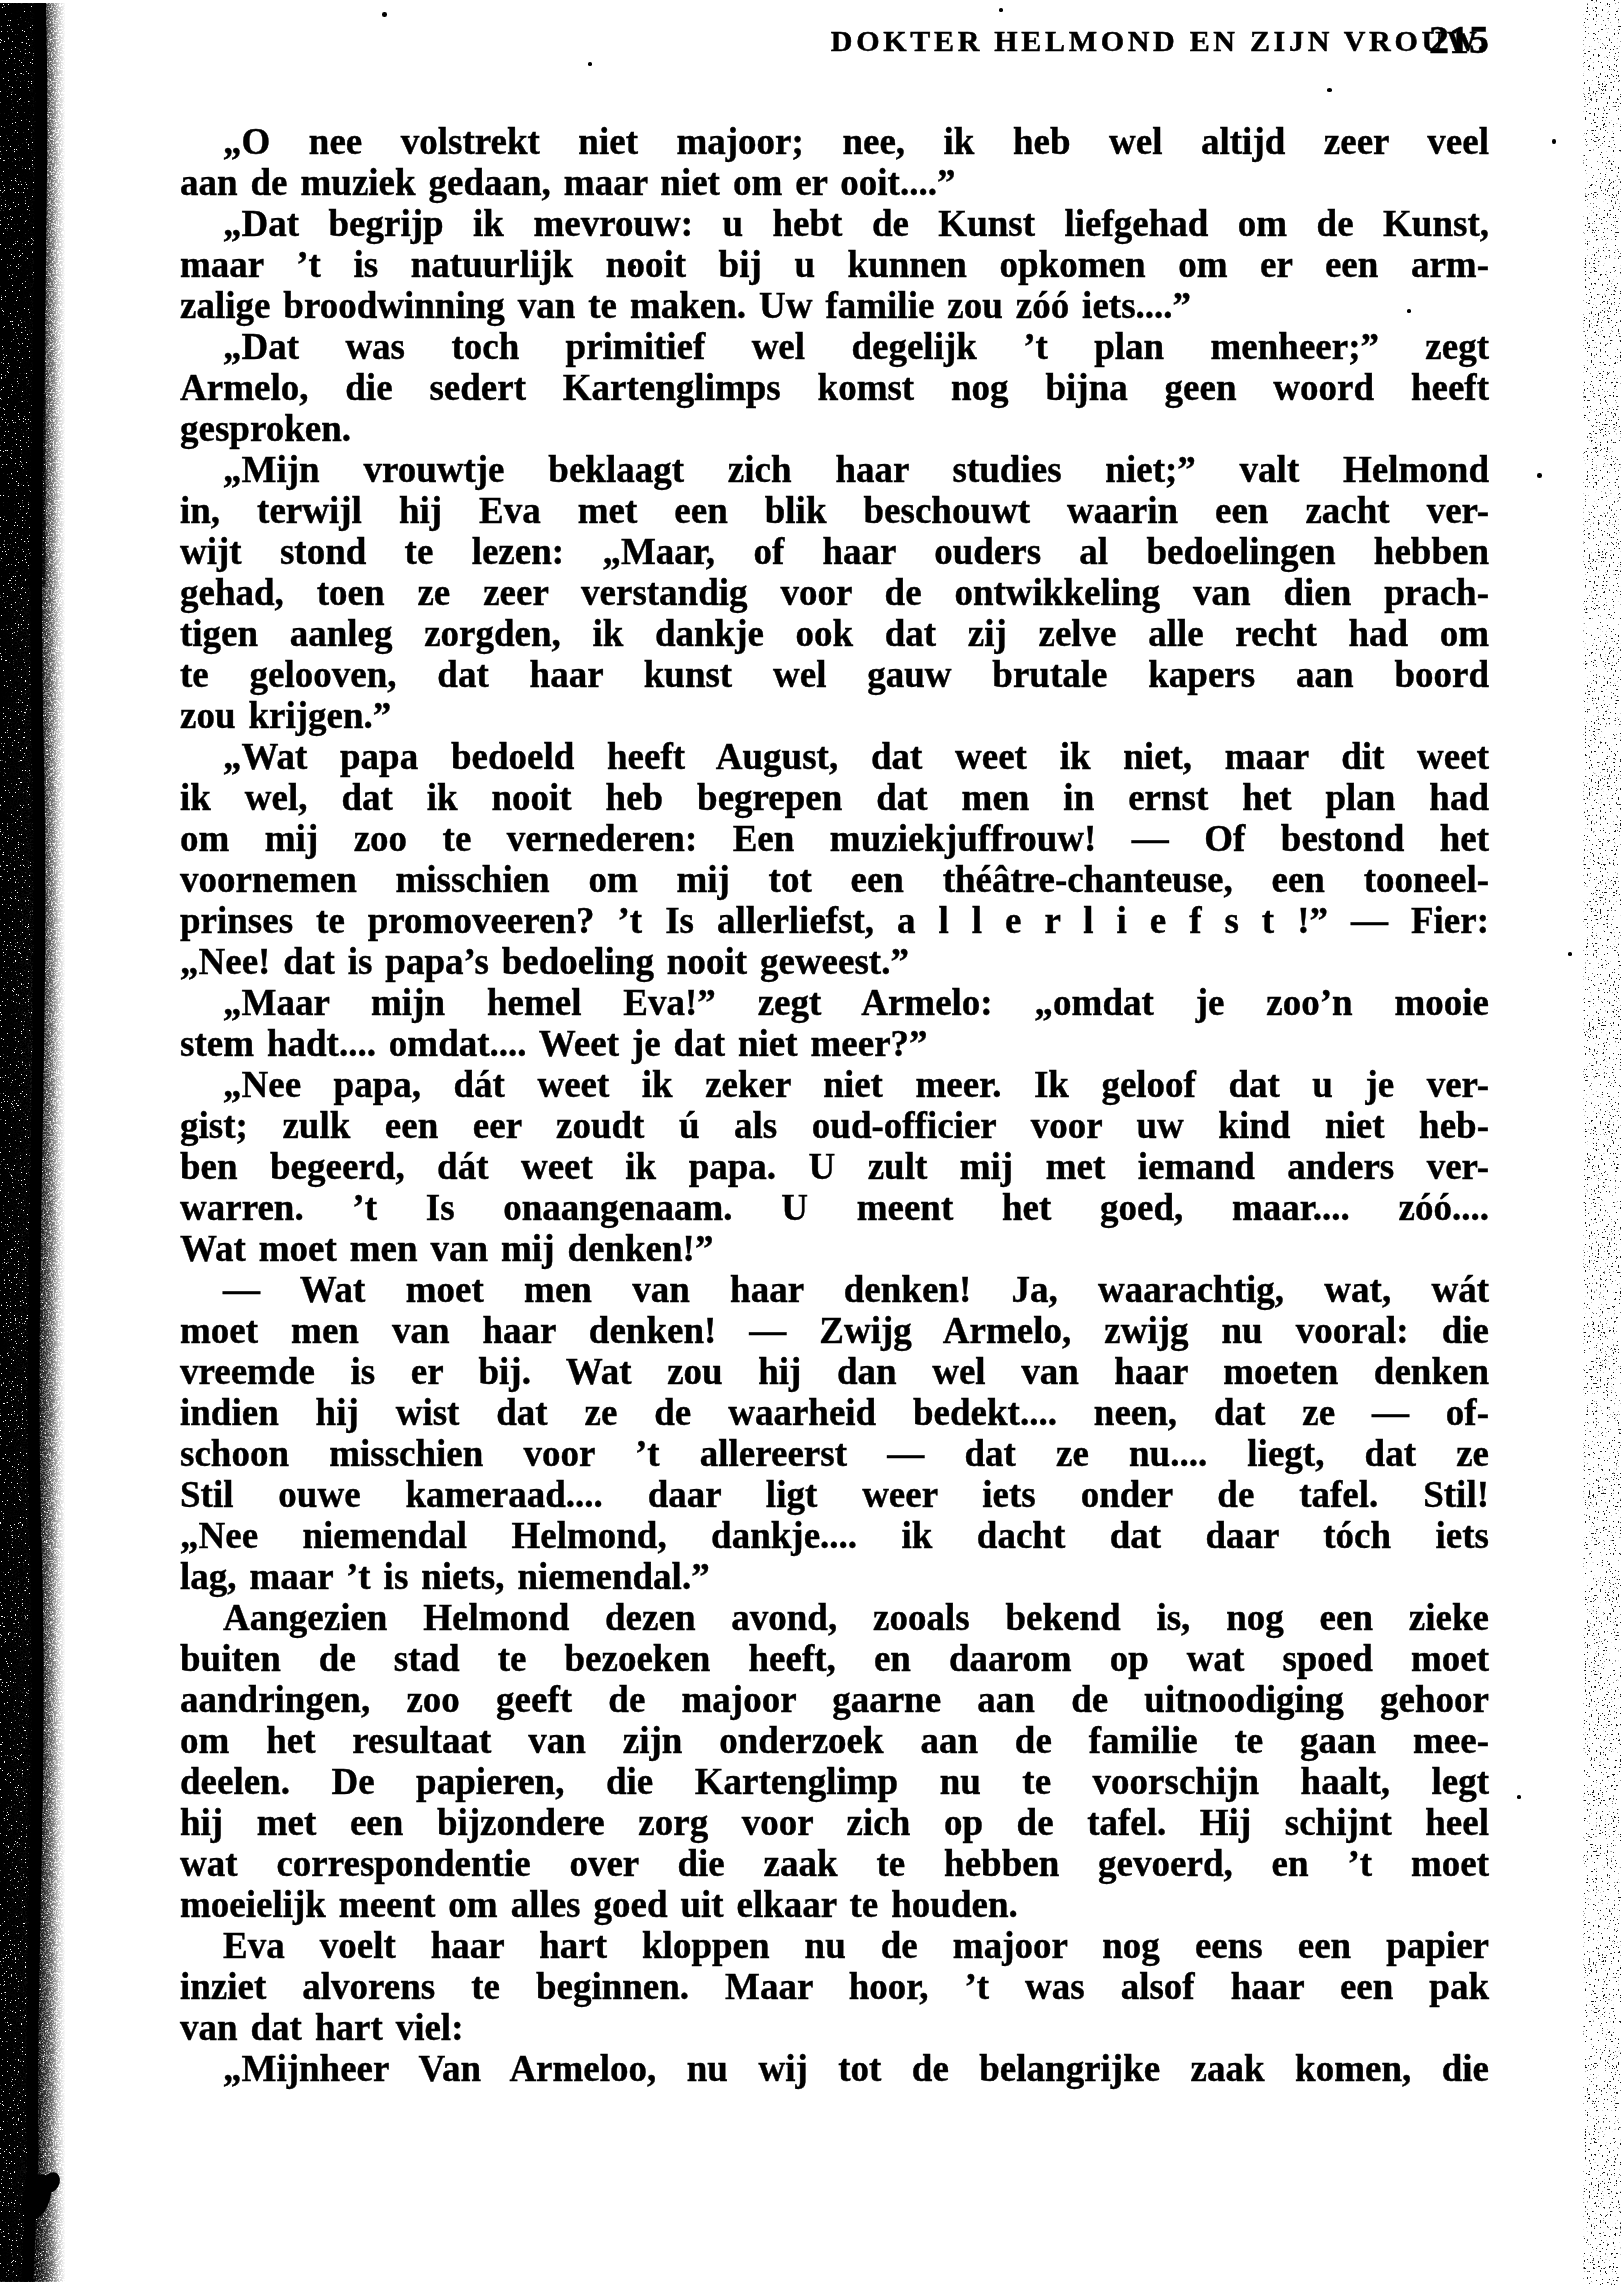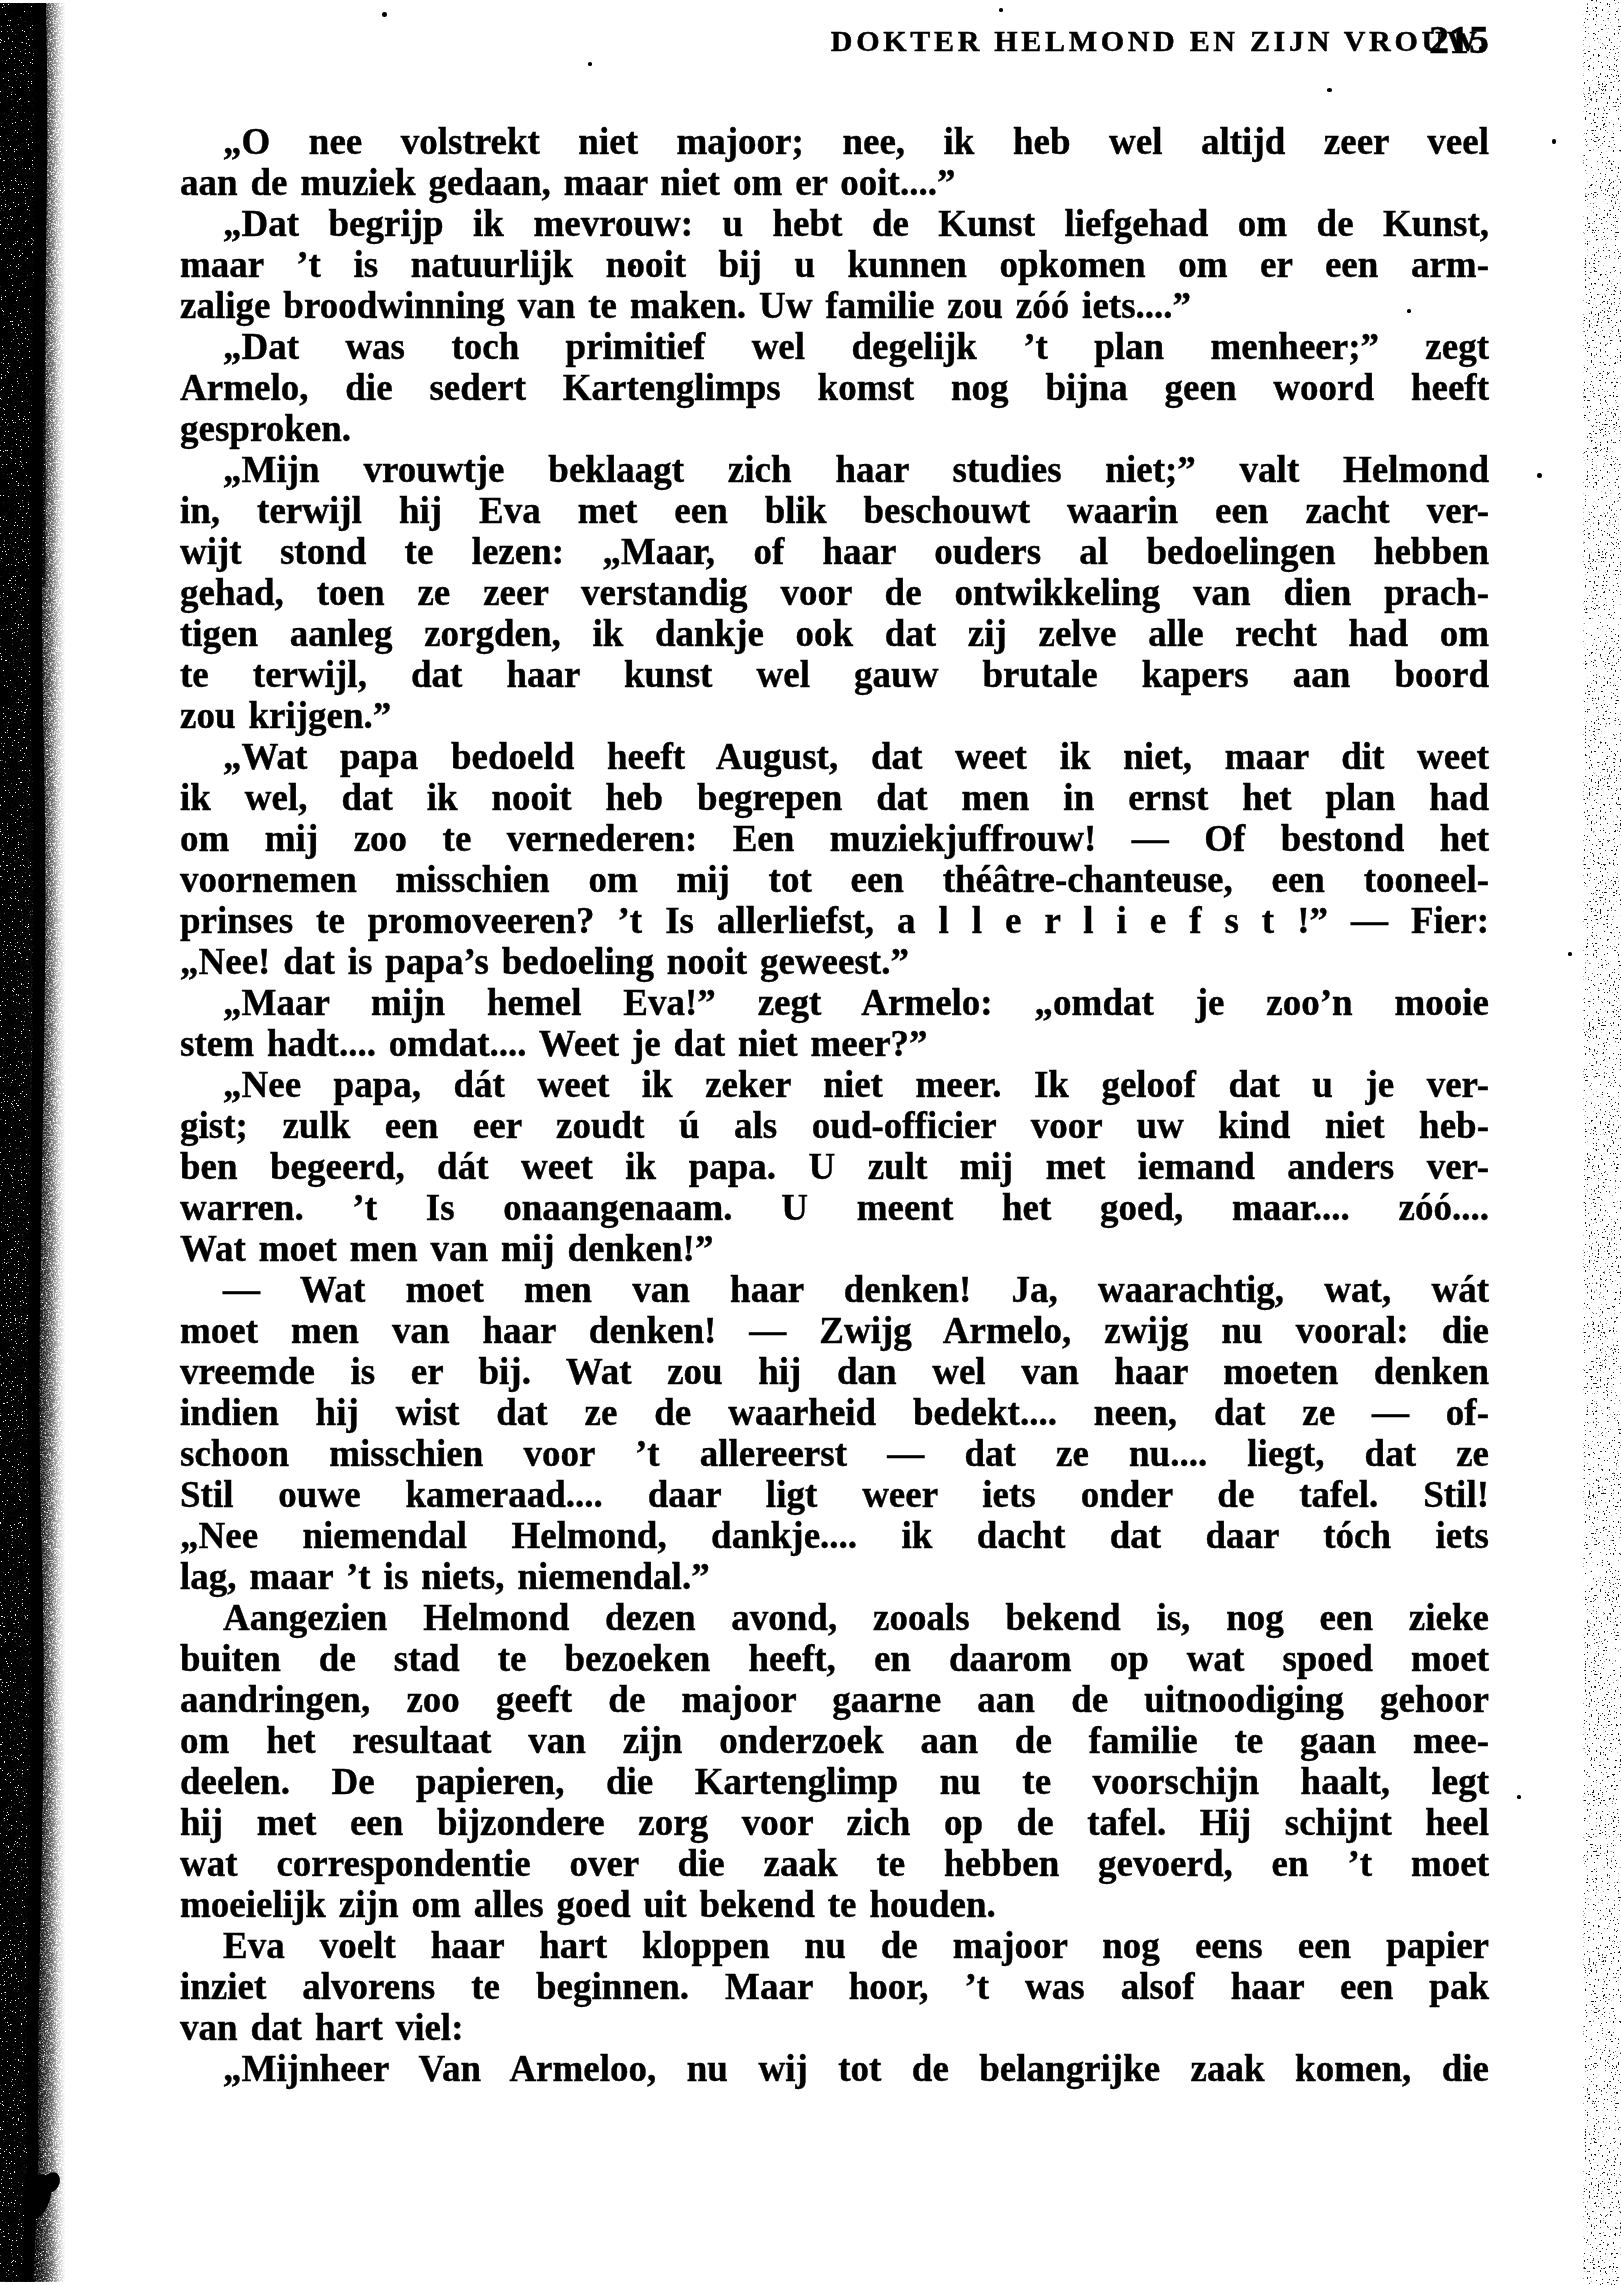--- a/index.html
+++ b/index.html
@@ -144,21 +144,21 @@
         <div class="line indent">„Dat was toch primitief wel degelijk ’t plan menheer;” zegt</div>
         <div class="line">Armelo, die sedert Kartenglimps komst nog bijna geen woord heeft</div>
         <div class="line lastline">gesproken.</div>
       </div>
       <div class="paragraph">
         <div class="line indent">„Mijn vrouwtje beklaagt zich haar studies niet;” valt Helmond</div>
         <div class="line">in, terwijl hij Eva met een blik beschouwt waarin een zacht ver-</div>
         <div class="line">wijt stond te lezen: „Maar, of haar ouders al bedoelingen hebben</div>
         <div class="line">gehad, toen ze zeer verstandig voor de ontwikkeling van dien prach-</div>
         <div class="line">tigen aanleg zorgden, ik dankje ook dat zij zelve alle recht had om</div>
-        <div class="line">te terwijl, dat haar kunst wel gauw brutale kapers aan boord</div>
+        <div class="line">te gelooven, dat haar kunst wel gauw brutale kapers aan boord</div>
         <div class="line lastline">zou krijgen.”</div>
       </div>
       <div class="paragraph">
         <div class="line indent">„Wat papa bedoeld heeft August, dat weet ik niet, maar dit weet</div>
         <div class="line">ik wel, dat ik nooit heb begrepen dat men in ernst het plan had</div>
         <div class="line">om mij zoo te vernederen: Een muziekjuffrouw! — Of bestond het</div>
         <div class="line">voornemen misschien om mij tot een théâtre-chanteuse, een tooneel-</div>
         <div class="line">prinses te promoveeren? ’t Is allerliefst, a l l e r l i e f s t !” — Fier:</div>
         <div class="line lastline">„Nee! dat is papa’s bedoeling nooit geweest.”</div>
       </div>
@@ -184,21 +184,21 @@
         <div class="line lastline">lag, maar ’t is niets, niemendal.”</div>
       </div>
       <div class="paragraph">
         <div class="line indent">Aangezien Helmond dezen avond, zooals bekend is, nog een zieke</div>
         <div class="line">buiten de stad te bezoeken heeft, en daarom op wat spoed moet</div>
         <div class="line">aandringen, zoo geeft de majoor gaarne aan de uitnoodiging gehoor</div>
         <div class="line">om het resultaat van zijn onderzoek aan de familie te gaan mee-</div>
         <div class="line">deelen. De papieren, die Kartenglimp nu te voorschijn haalt, legt</div>
         <div class="line">hij met een bijzondere zorg voor zich op de tafel. Hij schijnt heel</div>
         <div class="line">wat correspondentie over die zaak te hebben gevoerd, en ’t moet</div>
-        <div class="line lastline">moeielijk zijn om alles goed uit bekend te houden.</div>
+        <div class="line lastline">moeielijk meent om alles goed uit elkaar te houden.</div>
       </div>
       <div class="paragraph">
         <div class="line indent">Eva voelt haar hart kloppen nu de majoor nog eens een papier</div>
         <div class="line">inziet alvorens te beginnen. Maar hoor, ’t was alsof haar een pak</div>
         <div class="line lastline">van dat hart viel:</div>
       </div>
       <div class="paragraph">
         <div class="line indent">„Mijnheer Van Armeloo, nu wij tot de belangrijke zaak komen, die</div>
       </div>
     </div>

